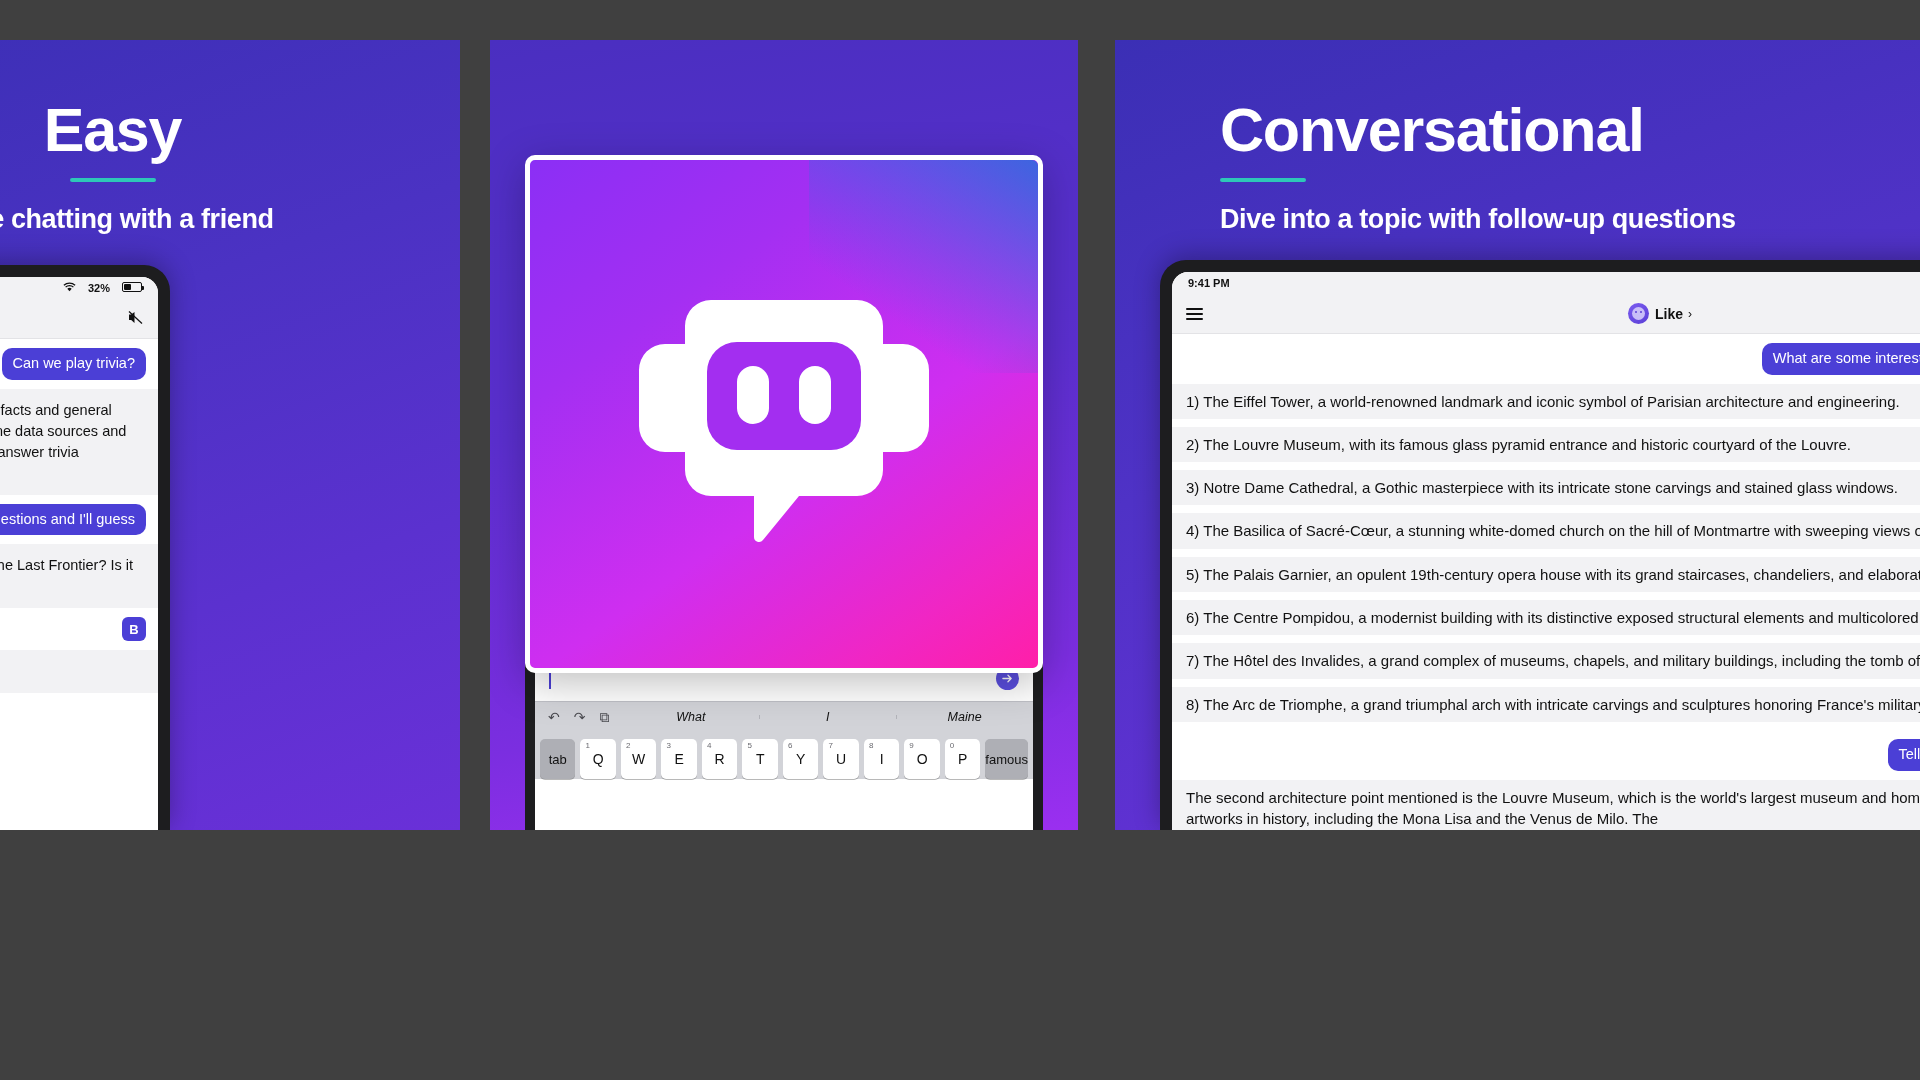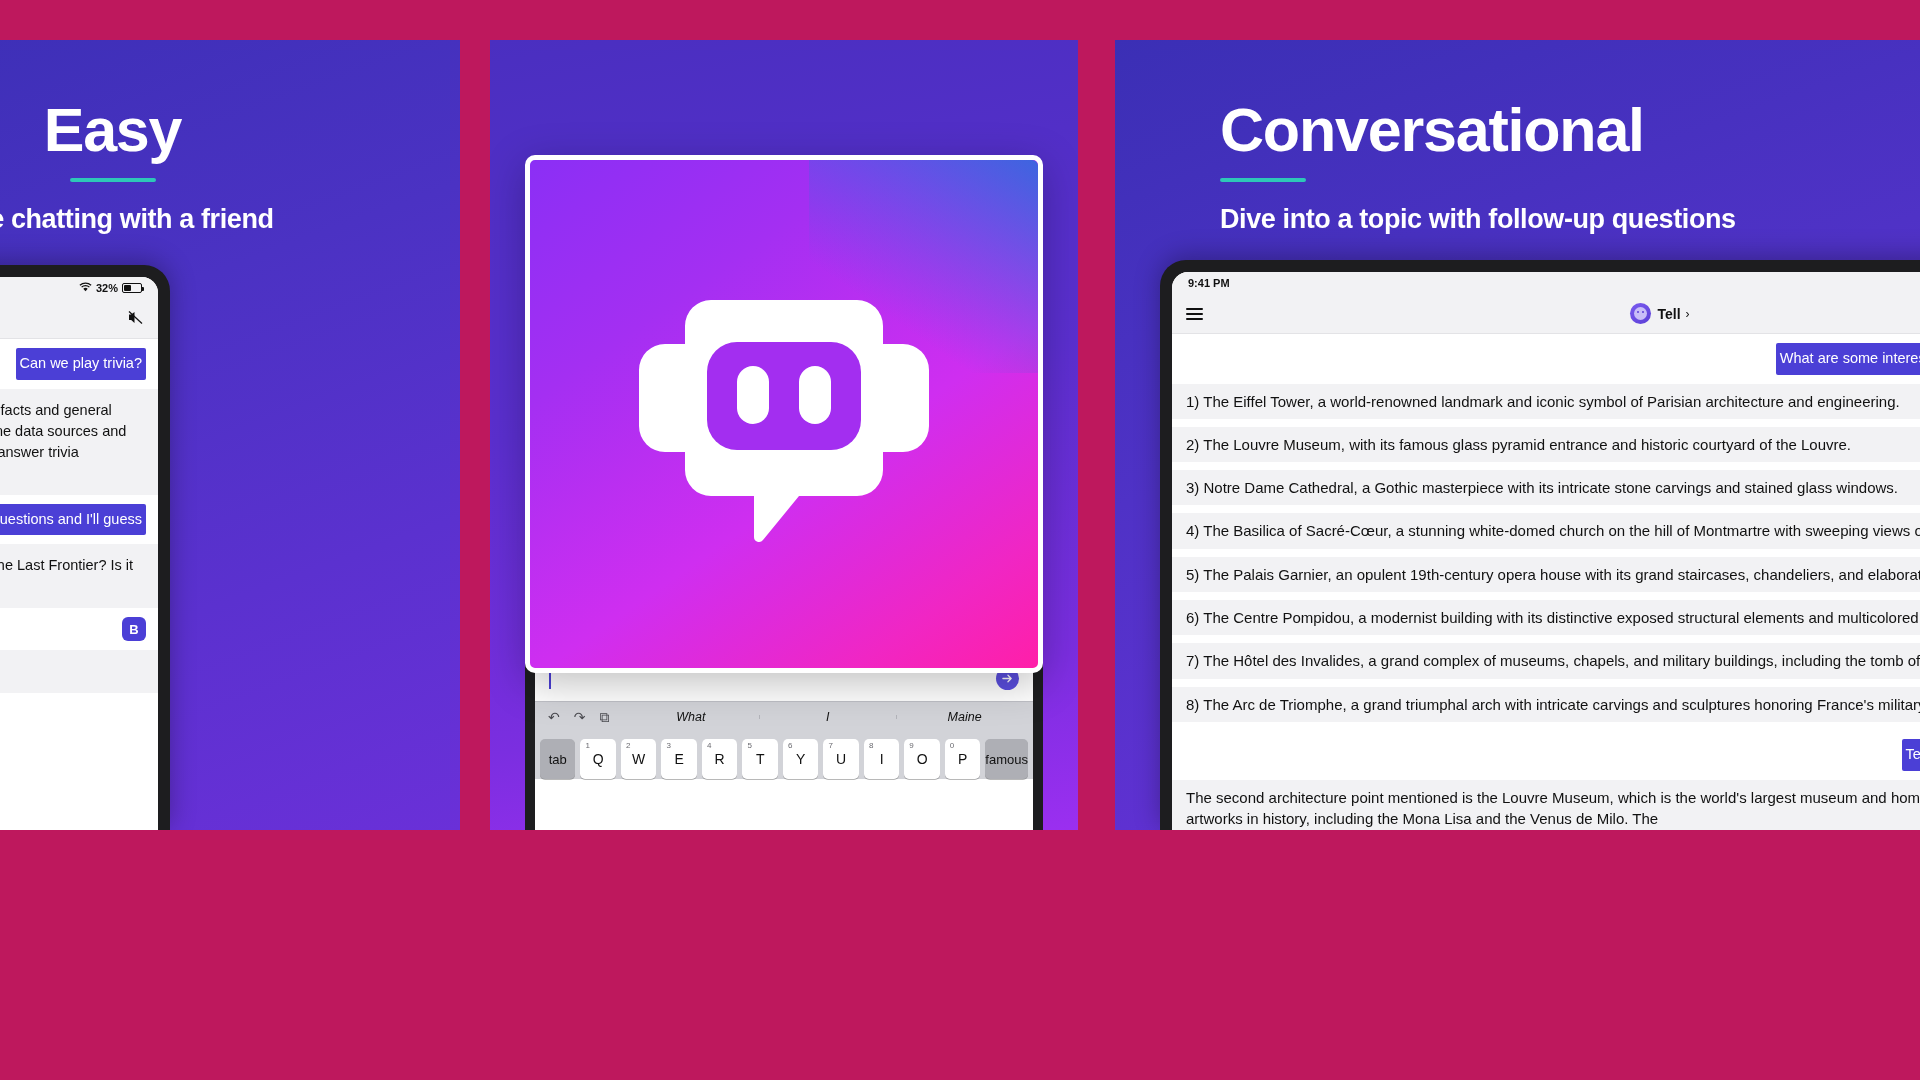--- a/index.html
+++ b/index.html
@@ -1,18 +1,18 @@
 <!DOCTYPE html>
 <html><head>
 <meta charset="utf-8">
 <style>
   * { margin:0; padding:0; box-sizing:border-box; }
   html,body { width:1920px; height:1080px; background:#ffffff; overflow:hidden;
     font-family:"Liberation Sans", sans-serif; }
-  .stage { position:relative; width:1920px; height:1080px; background:#be185d; }
+  .stage { position:relative; width:1920px; height:1080px; background:#404040; }
 
   
   .panel { position:absolute; top:40px; height:790px; overflow:hidden; }
   .p1 { left:-235px; width:695px; border-radius:0; }
   .p2 { left:490px; width:588px; }
   .p3 { left:1115px; width:1040px; }
 
   .panelbg { position:absolute; inset:0;
     background:linear-gradient(160deg,#3b2fb5 0%,#4b32c3 38%,#5b31cf 70%,#6a30d8 100%); }
   .p2 .panelbg { background:linear-gradient(170deg,#4a2fc0 0%,#5b2fcf 45%,#7b2ee0 80%,#9b2ff0 100%); }
@@ -37,21 +37,21 @@
     height:100%; position:relative; }
 
   .t1 { left:-245px; top:225px; width:650px; height:565px; }
   .t3 { left:45px; top:220px; width:1000px; height:570px; }
 
   
   .statusbar { height:22px; display:flex; align-items:center; justify-content:space-between;
     padding:0 16px; font-size:11px; font-weight:700; color:#111; background:#f2f2f4; }
   .statusbar .dots { position:absolute; left:0; right:0; text-align:center;
     letter-spacing:2px; color:#9a9aa0; font-size:13px; pointer-events:none; }
-  .st-right { display:flex; align-items:center; gap:4px; }
+  .st-right { display:flex; gap:12px; }
   .batt { width:20px; height:10px; border:1px solid #111; border-radius:2px; position:relative; }
   .batt::after { content:""; position:absolute; right:-3px; top:3px; width:2px; height:4px;
     background:#111; border-radius:0 1px 1px 0; }
   .batt i { position:absolute; left:1px; top:1px; bottom:1px; width:40%; background:#111;
     border-radius:1px; display:block; }
 
   
   .navbar { height:40px; background:#f2f2f4; display:flex; align-items:center;
     justify-content:center; position:relative; border-bottom:1px solid #e3e3e6; }
   .avatar { width:21px; height:21px; border-radius:50%;
@@ -62,21 +62,21 @@
   .avatar span::before { content:""; position:absolute; left:3px; top:4px; width:2px; height:2px;
     background:#5b3fd6; border-radius:50%; box-shadow:5px 0 0 #5b3fd6; }
   .navtitle { font-size:14px; font-weight:700; color:#111; }
   .chev { font-size:12px; color:#111; margin-left:5px; }
   .navleft { position:absolute; left:14px; display:flex; flex-direction:column; gap:3px; }
   .navleft i { width:17px; height:2px; background:#111; border-radius:1px; display:block; }
   .navright { position:absolute; right:14px; font-size:15px; color:#111; }
 
   
   .chat { padding:0; background:#fff; height:calc(100% - 62px); overflow:hidden; }
-  .bubble-user { background:#4b3fd6; color:#fff; border-radius:2px; padding:6px 4px;
+  .bubble-user { background:#4b3fd6; color:#fff; border-radius:10px; padding:6px 11px;
     font-size:14.5px; display:inline-block; max-width:92%; line-height:1.35; }
   .row-user { display:flex; justify-content:flex-end; padding:9px 12px; }
   .row-bot { background:#f2f2f4; padding:11px 14px; }
   .bot-text { font-size:14.5px; color:#111; line-height:1.45; }
 
   .badge-b { background:#4b3fd6; color:#fff; width:24px; height:24px; border-radius:6px;
     display:flex; align-items:center; justify-content:center; font-size:13px; font-weight:600; }
 
   
   .list-item { background:#f2f2f4; padding:7px 14px; font-size:15px; line-height:1.42;
@@ -296,21 +296,21 @@
 
         <div class="navbar">
           <div class="navleft">
               <i></i>
               <i></i>
               <i></i>
             </div>
           <div class="avatar">
               <span></span>
             </div>
-          <div class="navtitle">Tell</div>
+          <div class="navtitle">Like</div>
           <div class="chev">›</div>
         </div>
 
         <div class="chat">
           <div class="row-user">
             <div class="bubble-user">What are some interesting architecture points in Paris?</div>
           </div>
           <div id="arch-list">
               <div class="list-item">1) The Eiffel Tower, a world-renowned landmark and iconic symbol of Parisian architecture and engineering.</div>
               <div class="gap"></div>

